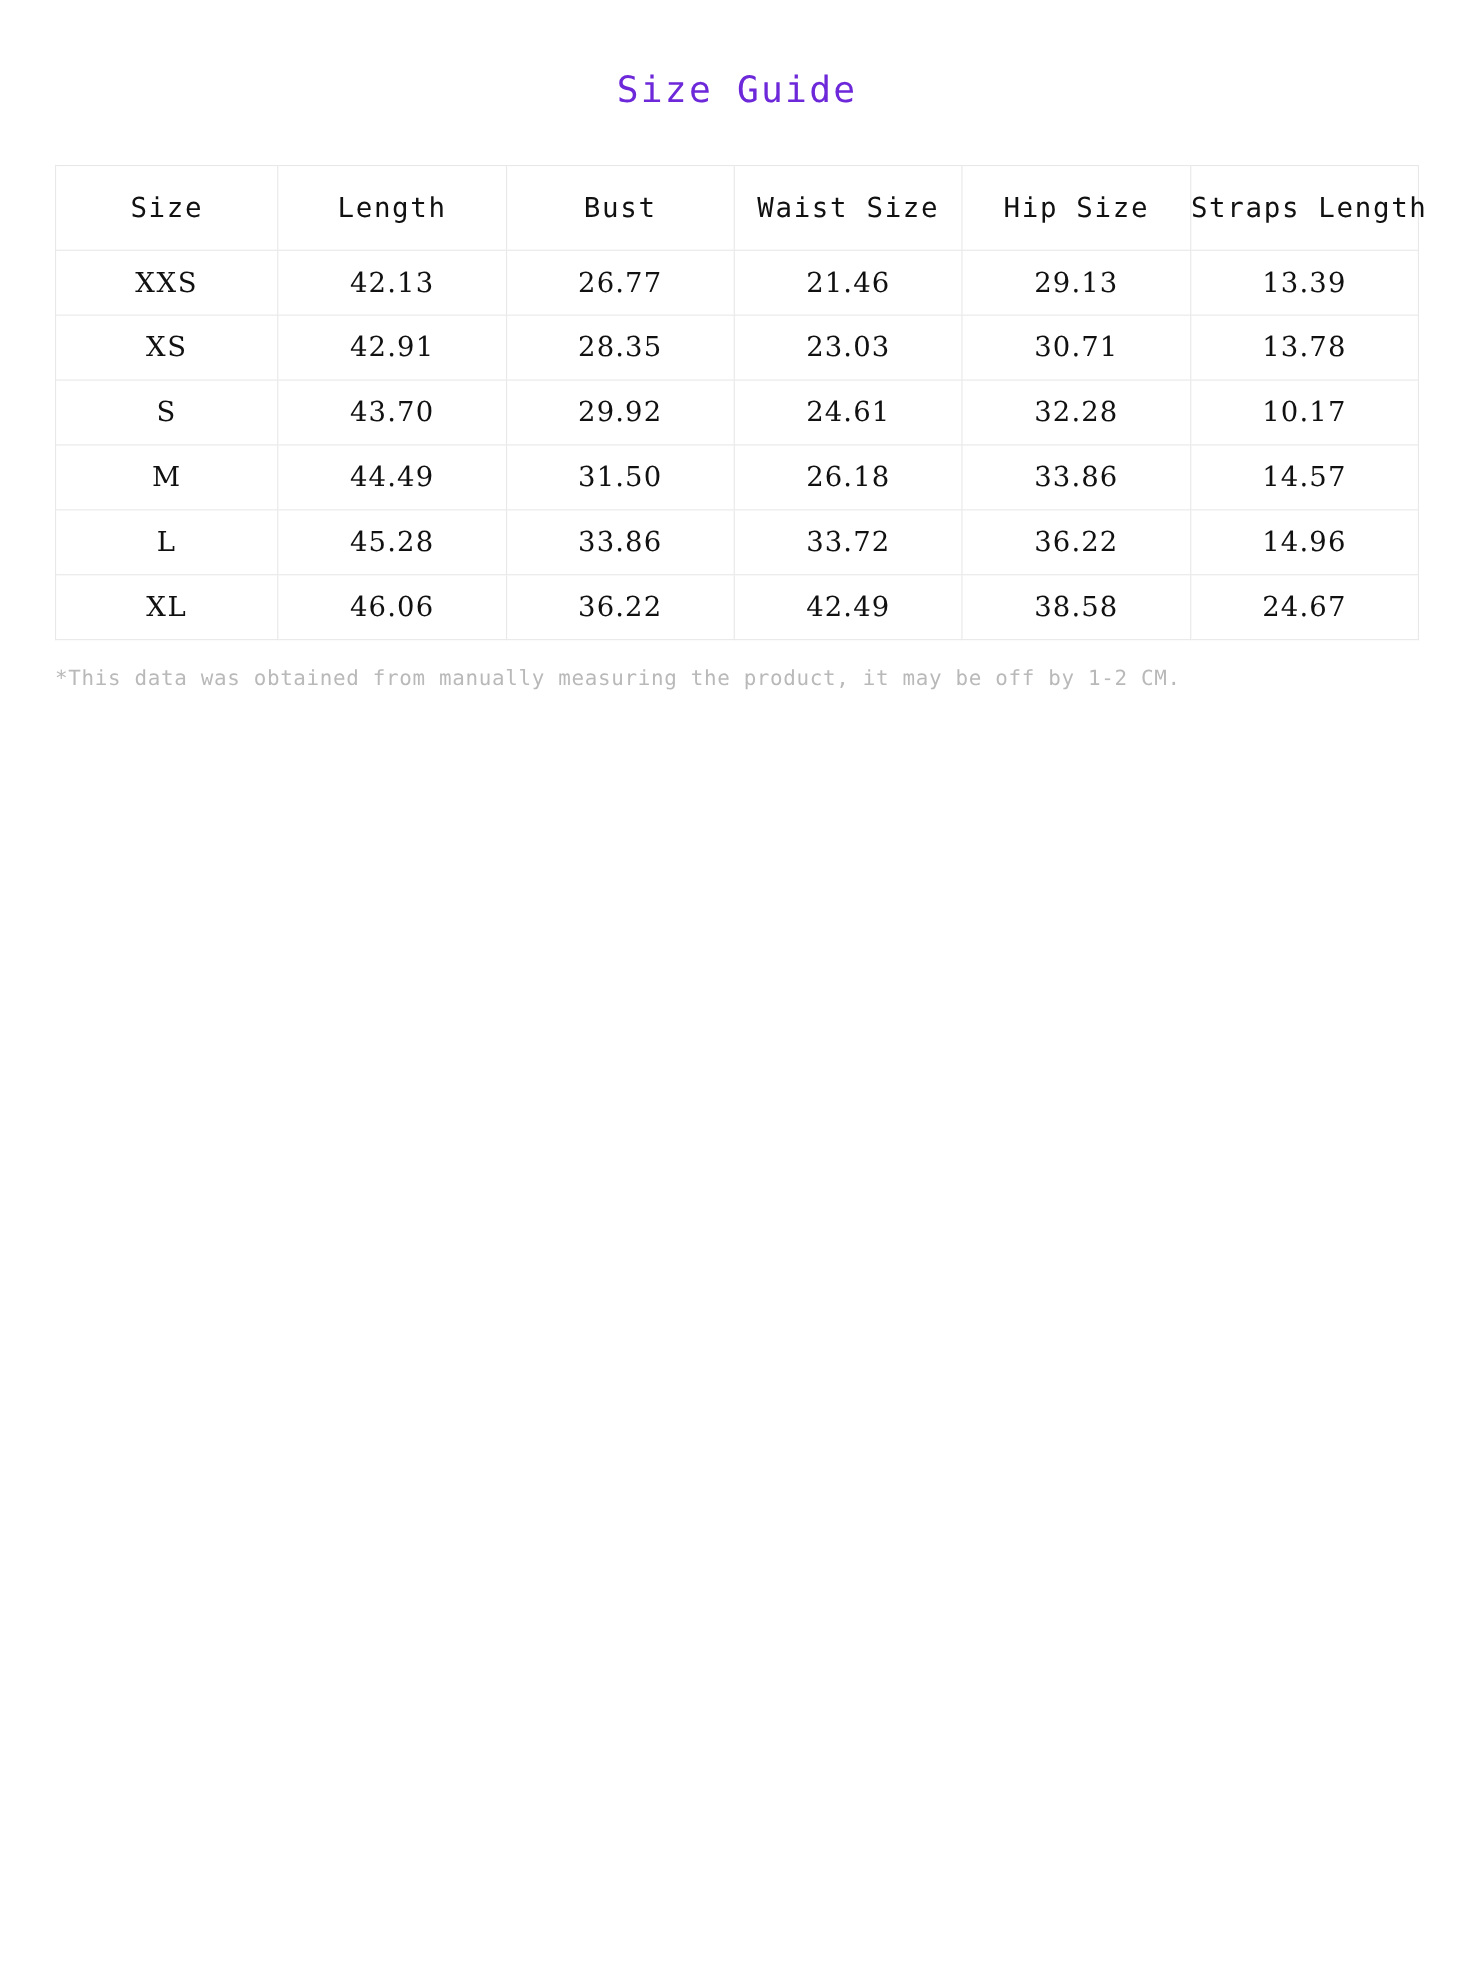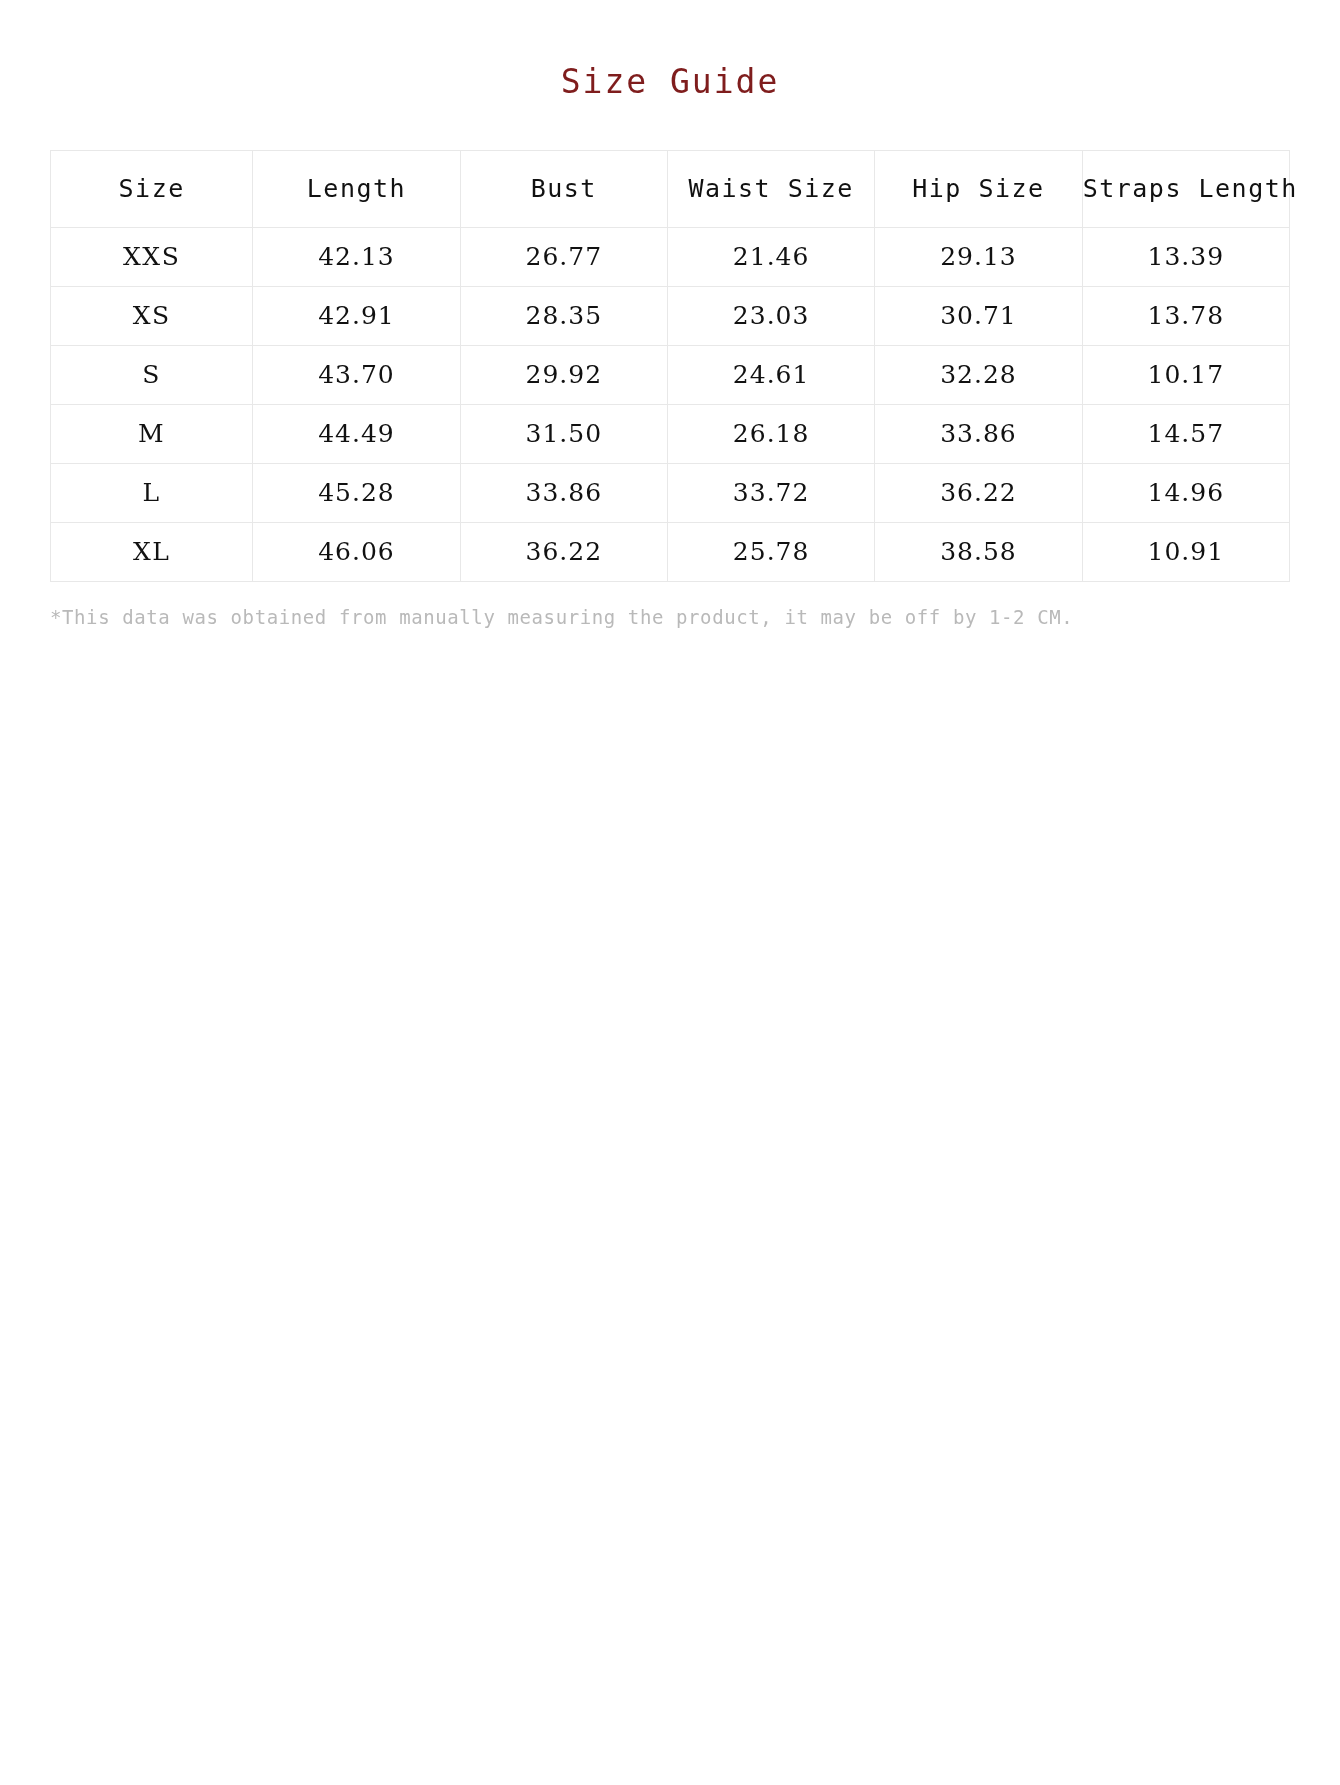--- a/index.html
+++ b/index.html
@@ -19,21 +19,21 @@
     width: 1340px;
     height: 1785px;
     background: #ffffff;
     box-sizing: border-box;
   }
   .title {
     text-align: center;
     font-family: "DejaVu Sans Mono", monospace;
     font-size: 33px;
     letter-spacing: 2px;
-    color: #7f1d1d;
+    color: #6d28d9;
     font-weight: 400;
     margin: 0;
     padding-top: 62px;
     line-height: 1.2;
   }
   .table-wrap {
     margin: 0 auto;
     width: 1240px;
     padding-top: 48px;
   }
@@ -150,23 +150,23 @@
           <td>45.28</td>
           <td>33.86</td>
           <td>33.72</td>
           <td>36.22</td>
           <td>14.96</td>
         </tr>
         <tr>
           <td class="size-cell">XL</td>
           <td>46.06</td>
           <td>36.22</td>
-          <td>25.78</td>
+          <td>42.49</td>
           <td>38.58</td>
-          <td>10.91</td>
+          <td>24.67</td>
         </tr>
       </tbody>
     </table>
   </div>
 
   <div class="footnote">*This data was obtained from manually measuring the product, it may be off by 1-2 CM.</div>
 
 </div>
 
 </body></html>

